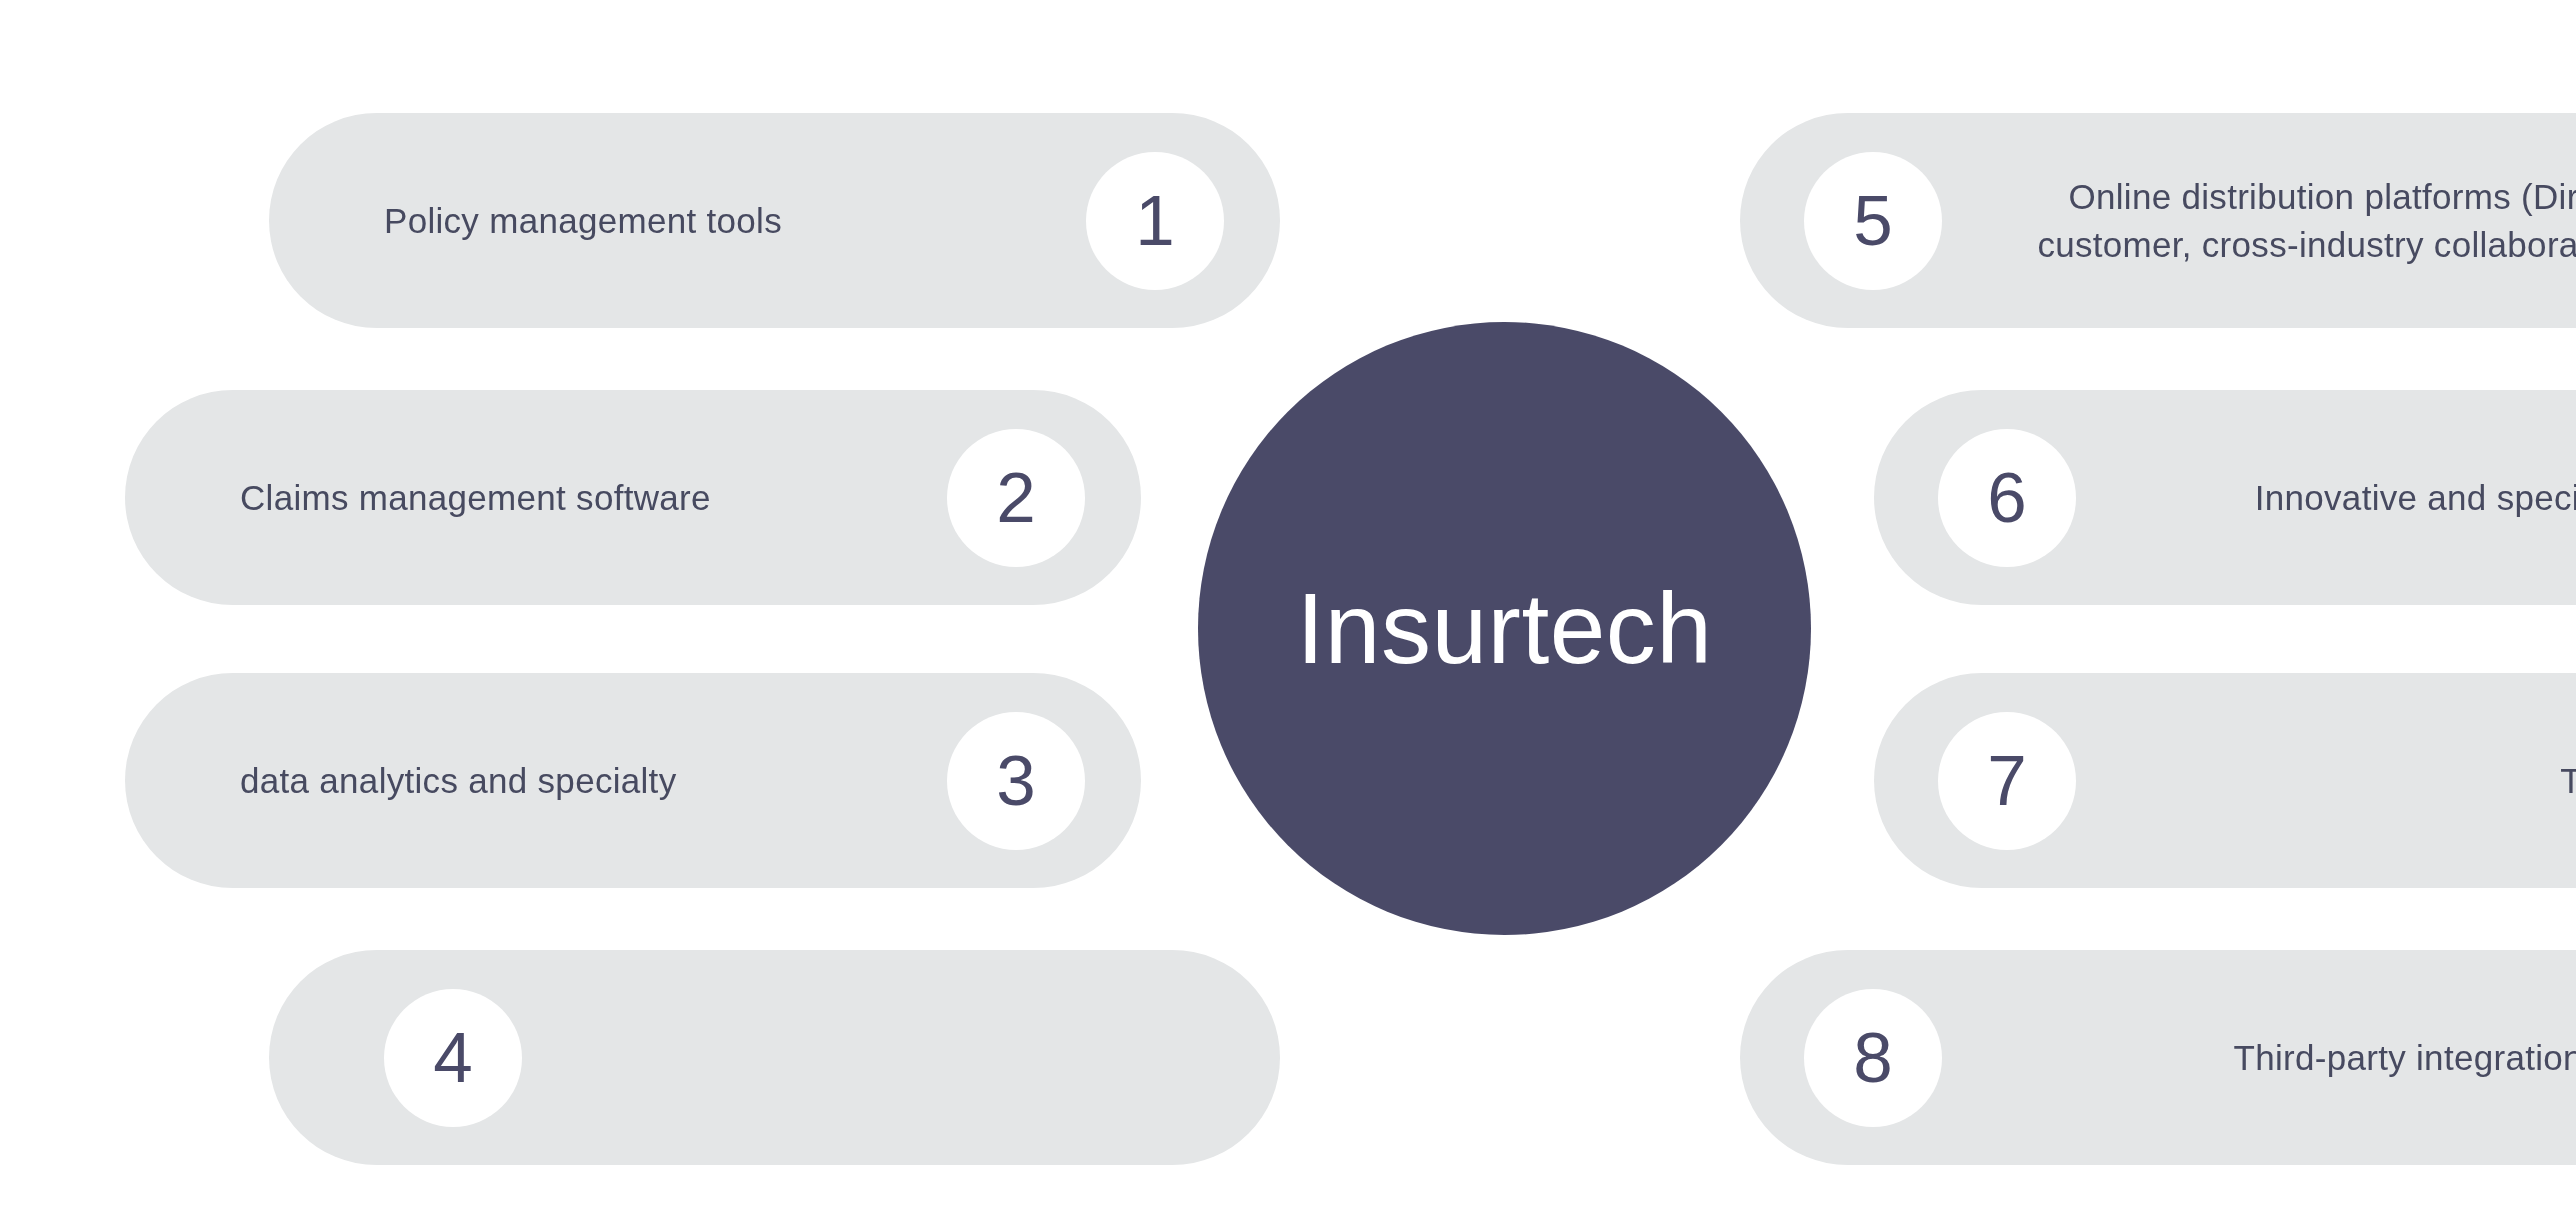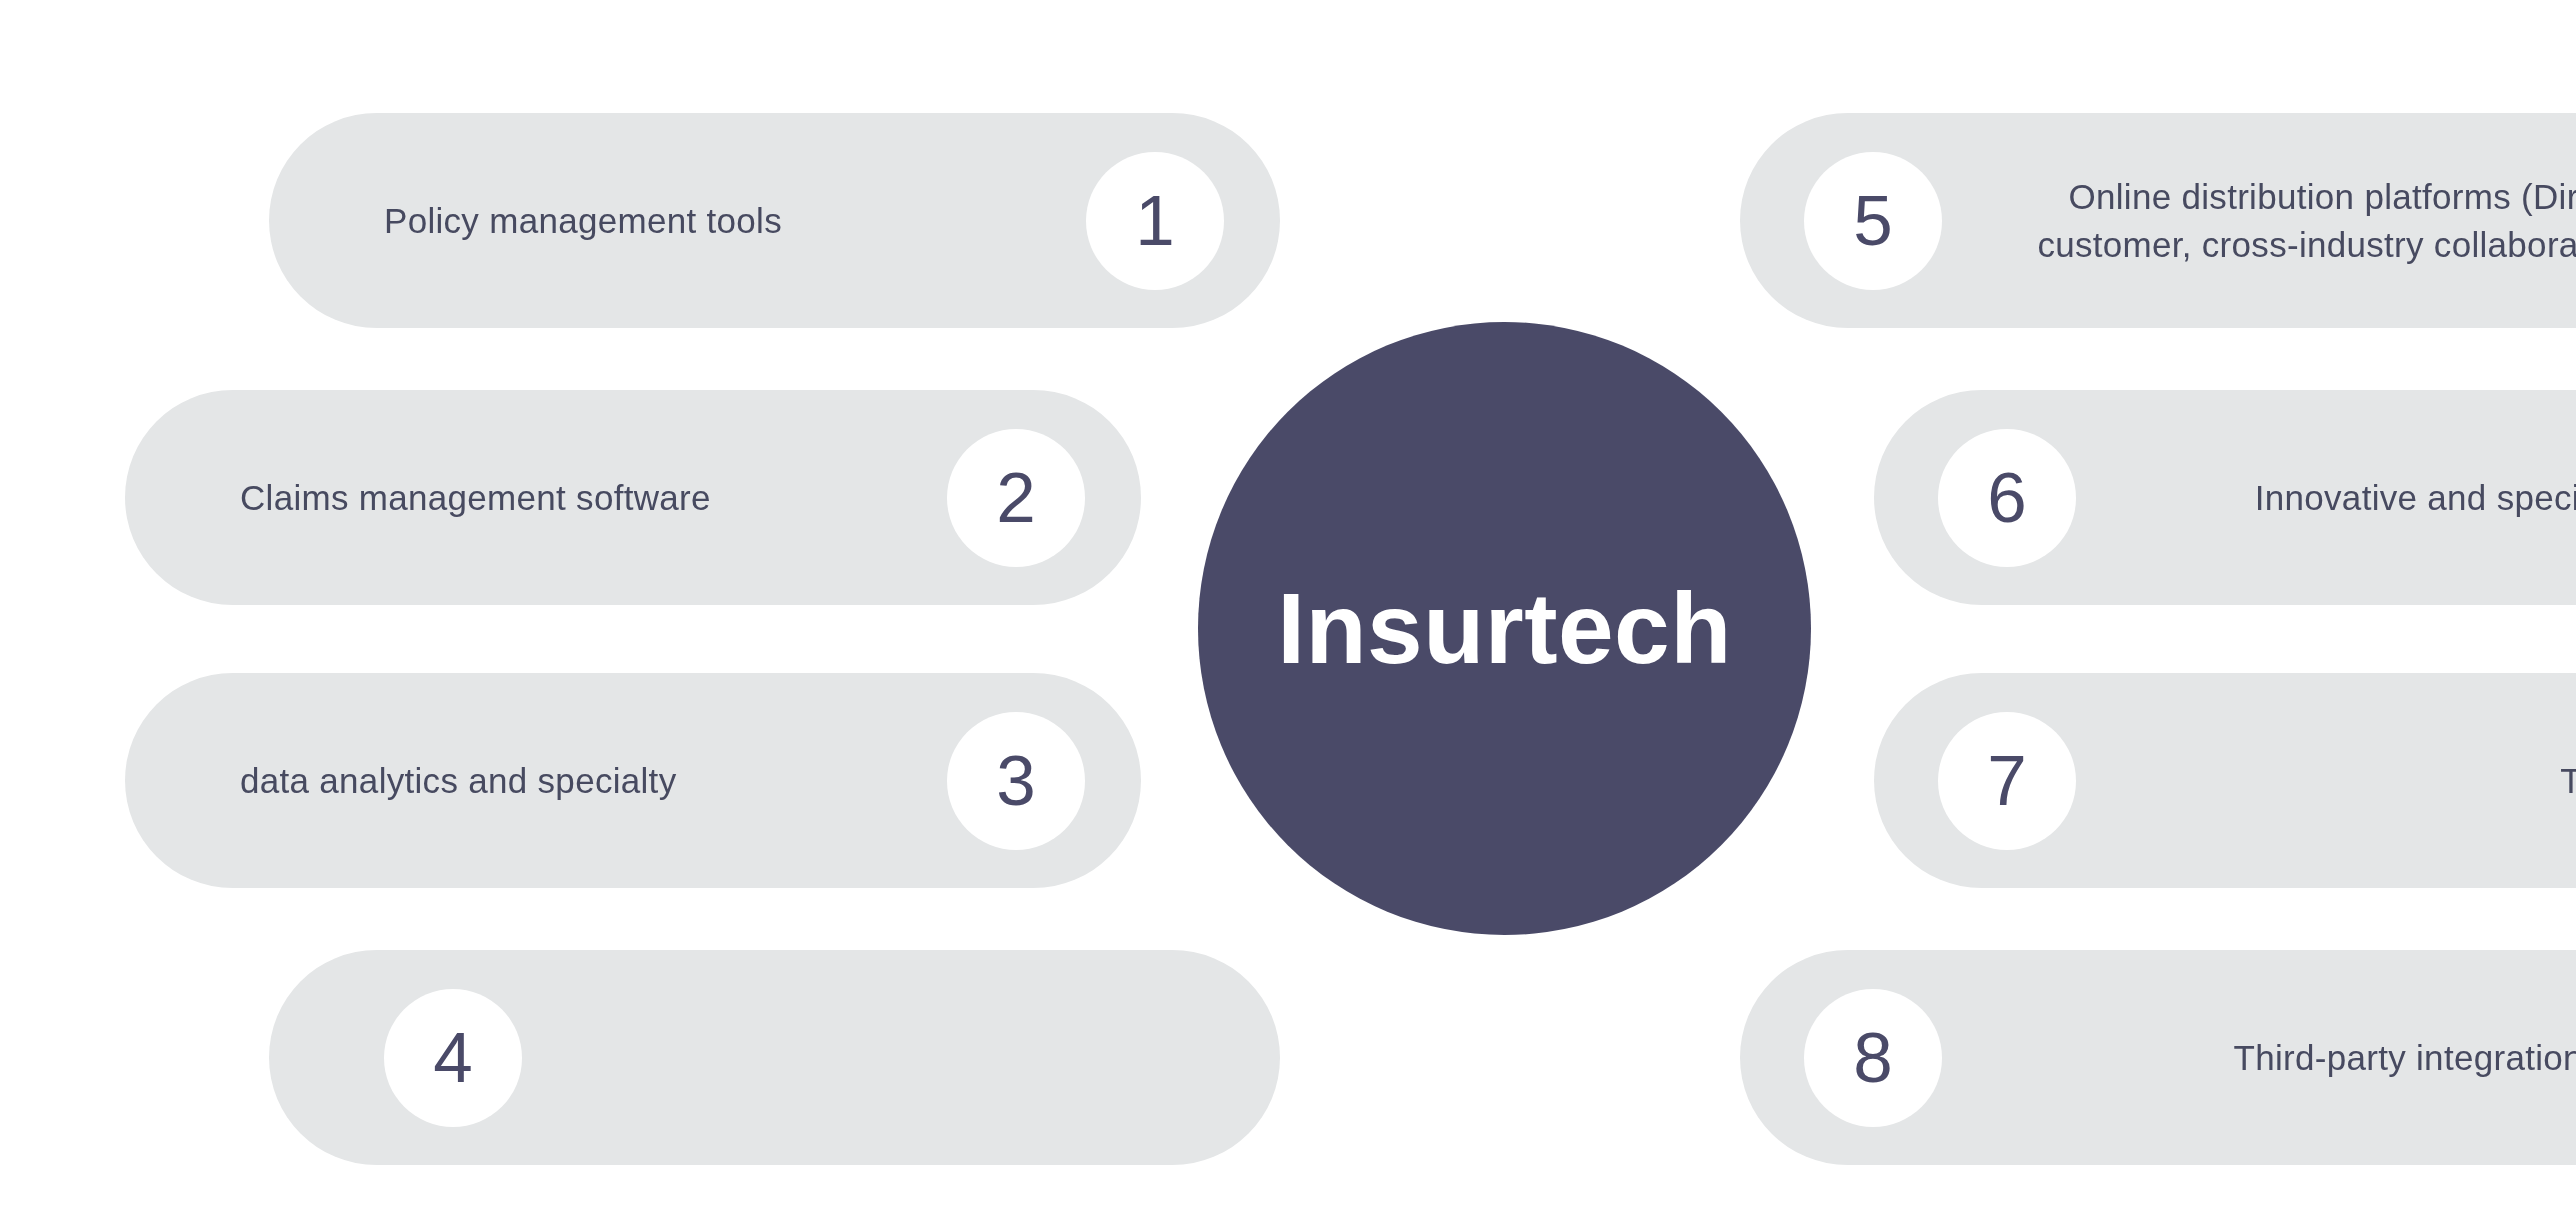--- a/index.html
+++ b/index.html
@@ -56,21 +56,21 @@
     position:absolute;
     left:1198px;top:322px;
     width:613px;height:613px;
     border-radius:50%;
     background:var(--accent);
     display:flex;align-items:center;justify-content:center;
   }
   .center-label{
     color:#ffffff;
     font-size:100px;
-    font-weight:700;
+    font-weight:400;
     letter-spacing:0.5px;
   }
   
   .p1{left:269px;top:113px;width:1011px;}
   .p2{left:125px;top:390px;width:1016px;}
   .p3{left:125px;top:673px;width:1016px;}
   .p4{left:269px;top:950px;width:1011px;}
   .p5{left:1740px;top:113px;width:1015px;}
   .p6{left:1874px;top:390px;width:1015px;}
   .p7{left:1874px;top:673px;width:1015px;}

